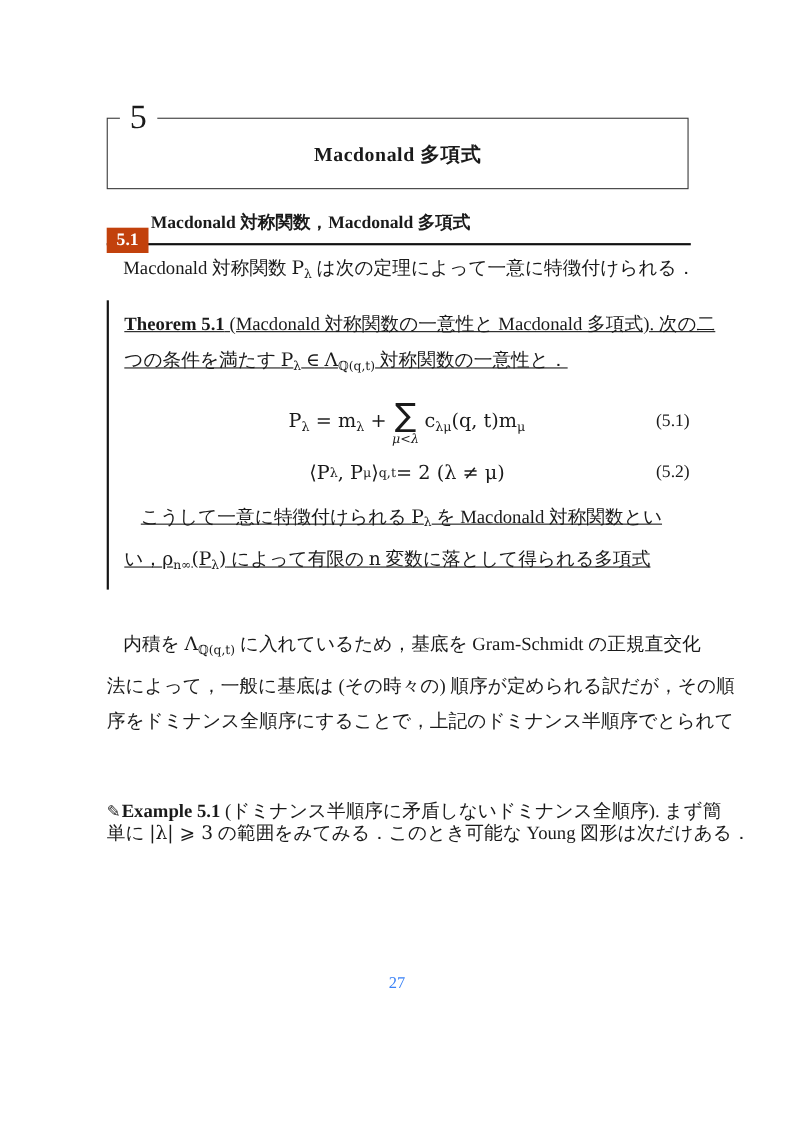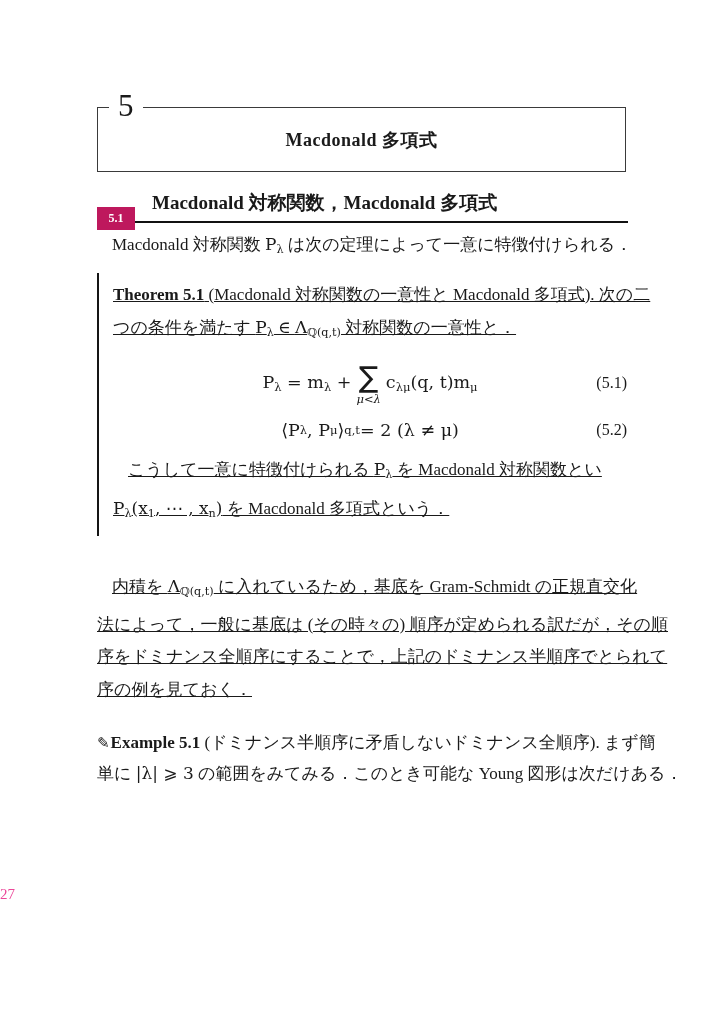--- a/index.html
+++ b/index.html
@@ -25,26 +25,26 @@
   }
   .chapter-title{
     position:absolute;left:0;right:0;top:0;bottom:0;
     display:flex;align-items:center;justify-content:center;
     font-size:18px;font-weight:700;letter-spacing:.5px;
   }
   
   .section-head{position:absolute;left:97px;top:190px;width:531px;}
   .section-row{display:flex;align-items:center;height:25px;}
   .sec-badge{
-    background:#be185d;color:#fff;
+    background:#c2410c;color:#fff;
     width:38px;height:23px;
     display:flex;align-items:center;justify-content:center;
-    font-size:12px;font-weight:700;margin-top:32px;
+    font-size:16px;font-weight:700;margin-top:32px;
   }
-  .sec-title{margin-left:17px;font-size:19px;font-weight:700;}
+  .sec-title{margin-left:2px;font-size:16px;font-weight:700;}
   .sec-rule{margin-top:6px;height:1.5px;background:#111;}
   
   .line{
     line-height:32.5px;font-size:17px;white-space:nowrap;
   }
   .indent{padding-left:15px;}
   .seg-b{font-weight:700;}
   .seg-math{font-family:"DejaVu Serif","DejaVu Sans",serif;}
   .seg-sub{font-size:66%;vertical-align:-0.3em;font-family:"DejaVu Serif","DejaVu Sans",serif;}
   
@@ -67,30 +67,30 @@
     display:inline-flex;flex-direction:column;align-items:center;
     margin:0 5px;
   }
   .bigop-sym{font-size:29px;line-height:30px;font-family:"DejaVu Sans","DejaVu Serif",sans-serif;}
   .bigop-lim{font-size:11.5px;line-height:12px;margin-top:1px;font-family:"DejaVu Serif","DejaVu Sans",serif;font-style:italic;}
   .eq-num{
     position:absolute;right:0;top:50%;transform:translateY(-50%);
     font-size:16px;
   }
   .theorem-body{margin-top:7px;}
-  .discussion{position:absolute;left:97px;top:570px;width:531px;text-decoration:underline;}
+  .discussion{position:absolute;left:97px;top:570px;width:531px;}
   .example{position:absolute;left:97px;top:728px;width:531px;}
-  .example .line{line-height:30px;}
+  .example .line{line-height:20px;}
   .pencil{
     font-family:"DejaVu Sans",sans-serif;
     font-size:15px;margin-right:1px;
   }
   .page-number{
     position:absolute;left:0;right:0;top:886px;
-    text-align:left;font-size:15px;color:#ec4899;
+    text-align:center;font-size:15px;color:#3b82f6;
   }
 </style>
 </head>
 <body>
 
 <div class="page">
 
   <div class="chapter-box">
     <span class="chapter-num">5</span>
     <div class="chapter-title">Macdonald 多項式</div>
@@ -132,29 +132,28 @@
           <span class="seg-sub">μ</span>
           <span class="seg-math">⟩</span>
           <span class="seg-sub">q,t</span>
           <span class="seg-math"> = 2  (λ ≠ μ)</span>
         </span>
       <span class="eq-num">(5.2)</span>
     </div>
 
     <div class="theorem-body">
       <div class="line indent"><span>こうして一意に特徴付けられる </span><span class="seg-math">P</span><span class="seg-sub">λ</span><span> を Macdonald 対称関数とい</span></div>
-      <div class="line"><span class="seg-math">P</span><span class="seg-sub">λ</span><span class="seg-math">(x</span><span class="seg-sub">1</span><span class="seg-math">, ⋯ , x</span><span class="seg-sub">n</span><span class="seg-math">)</span><span> を Macdonald 多項式という．</span></div>
+      <div class="line"><span>い，</span><span class="seg-math">ρ</span><span class="seg-sub">n∞</span><span class="seg-math">(P</span><span class="seg-sub">λ</span><span class="seg-math">)</span><span> によって有限の </span><span class="seg-math">n</span><span> 変数に落として得られる多項式</span></div>
     </div>
   </div>
 
   <div class="discussion">
     <div class="line indent"><span>内積を </span><span class="seg-math">Λ</span><span class="seg-sub">ℚ(q,t)</span><span> に入れているため，基底を Gram-Schmidt の正規直交化</span></div>
     <div class="line"><span>法によって，一般に基底は (その時々の) 順序が定められる訳だが，その順</span></div>
     <div class="line"><span>序をドミナンス全順序にすることで，上記のドミナンス半順序でとられて</span></div>
-    <div class="line"><span>序の例を見ておく．</span></div>
   </div>
 
   <div class="example">
     <div class="line">
       <span class="pencil">✎</span><span><span class="seg-b">Example 5.1</span><span> (ドミナンス半順序に矛盾しないドミナンス全順序). まず簡</span></span>
     </div>
     <div class="line"><span>単に </span><span class="seg-math">|λ| ⩾ 3</span><span> の範囲をみてみる．このとき可能な Young 図形は次だけある．</span></div>
   </div>
 
   <div class="page-number">27</div>

